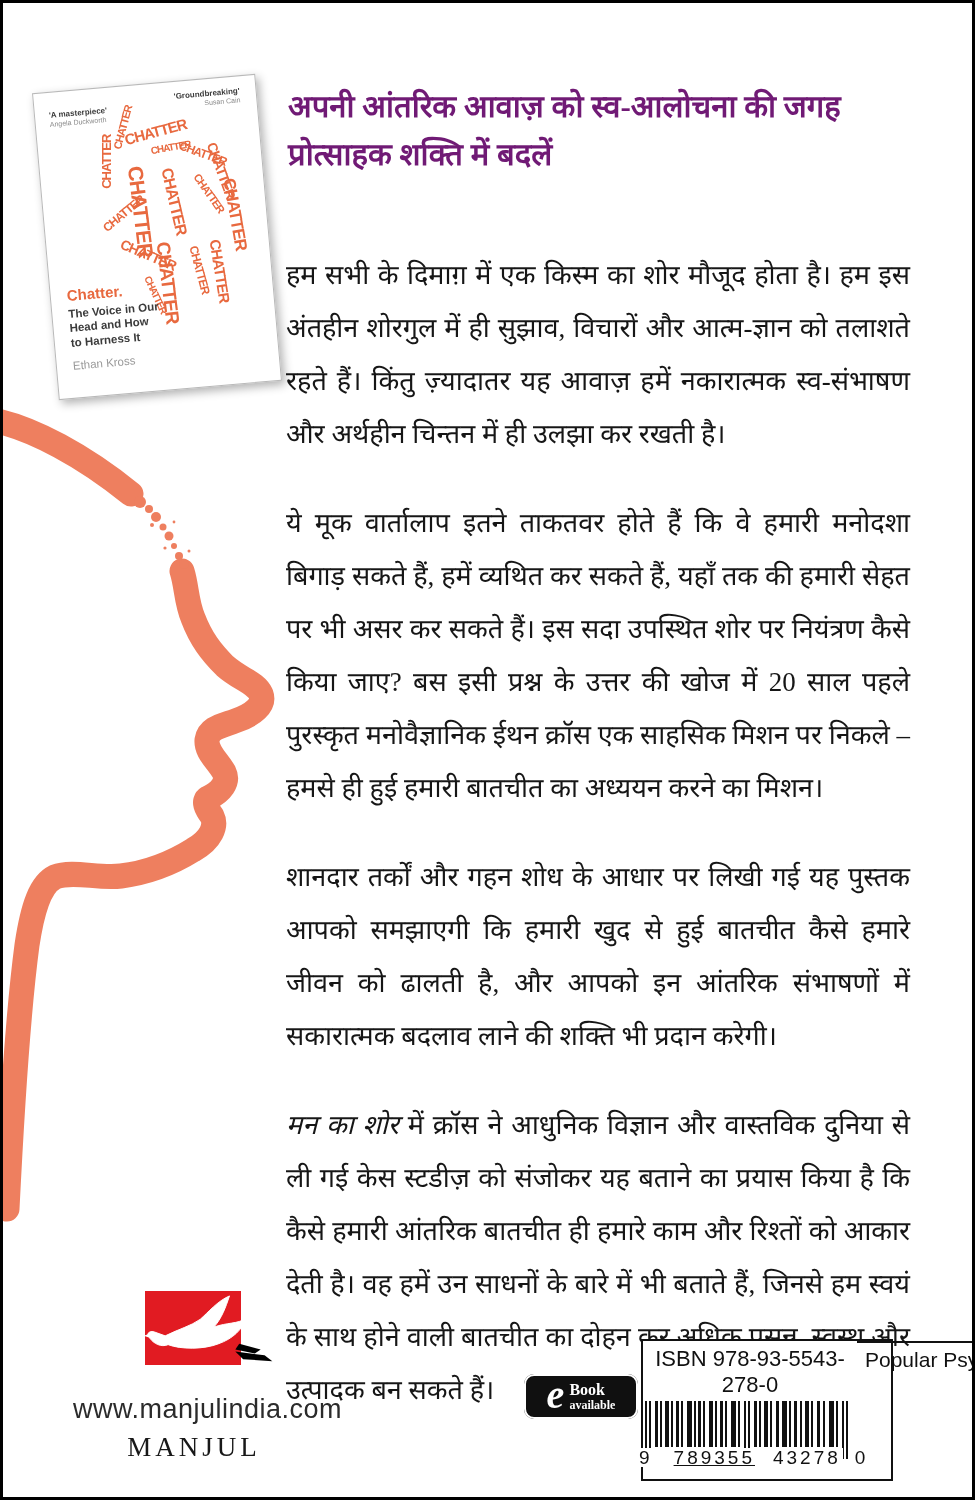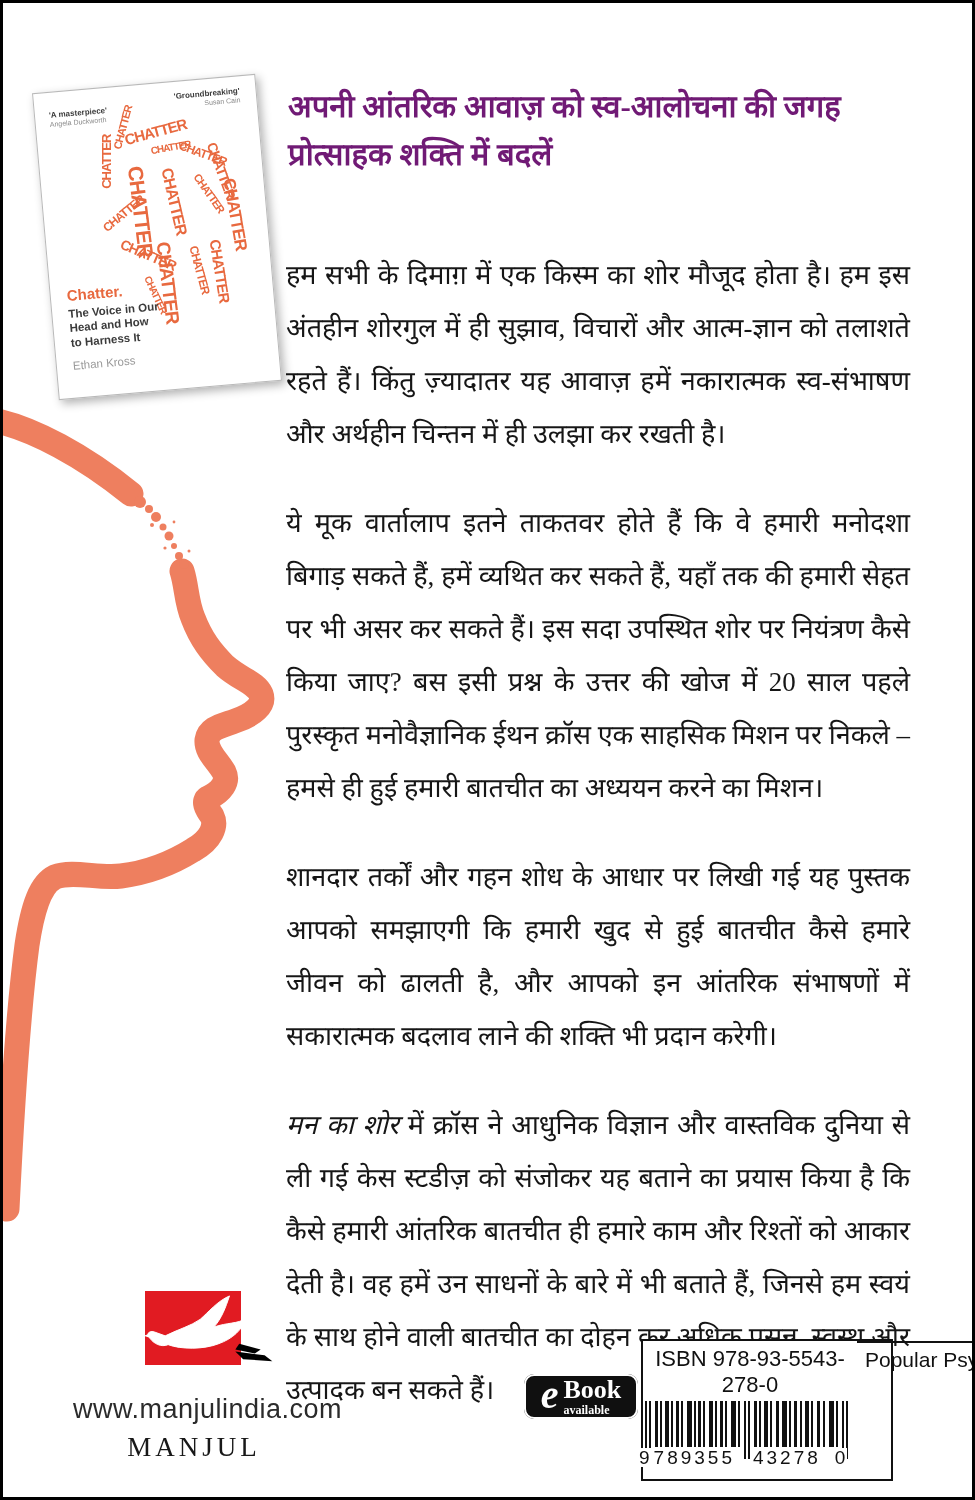--- a/index.html
+++ b/index.html
@@ -63,38 +63,38 @@
     font-family:"Liberation Sans","DejaVu Sans",sans-serif;font-size:27px;color:#2b2b2b;letter-spacing:.5px;
   }
   .ebook{
     position:absolute;left:521px;top:1371px;width:114px;height:45px;z-index:1;
     background:#101010;border-radius:10px;color:#fff;
     display:flex;align-items:center;justify-content:center;gap:5px;
     box-shadow:0 0 0 2px #fff inset;
   }
   .ebook .e{font-family:"Liberation Serif",serif;font-style:italic;font-weight:bold;font-size:40px;line-height:1;margin-top:-4px;}
   .ebook .col{display:flex;flex-direction:column;align-items:flex-start;line-height:1;}
-  .ebook .b1{font-family:"Liberation Serif",serif;font-weight:bold;font-size:26px;}
+  .ebook .b1{font-family:"Liberation Serif",serif;font-weight:bold;font-size:16px;}
   .ebook .b2{font-family:"Liberation Serif",serif;font-weight:bold;font-size:12px;margin-top:1px;}
   .isbn-box{
     position:absolute;left:638px;top:1336px;width:252px;height:142px;z-index:1;
     box-sizing:border-box;border:2px solid #111;background:#fff;
     display:flex;flex-direction:row;
   }
   .isbn-top{flex:1;position:relative;text-align:center;}
   .isbn-label{font-family:"Liberation Sans",sans-serif;font-size:22px;color:#111;margin-top:5px;}
   .barcode-wrap{position:relative;width:214px;margin:3px auto 0 auto;height:66px;}
   .barcode-digits{
     position:absolute;left:0;bottom:0;width:100%;
     display:flex;align-items:flex-end;
     font-family:"Liberation Sans","DejaVu Sans",sans-serif;font-size:19px;color:#111;line-height:1;
   }
   .barcode-digits span{background:#fff;padding:0 2px;}
   .bd-9{margin-left:-6px;}
-  .bd-g1{margin-left:0;letter-spacing:3px;}
+  .bd-g1{margin-left:20px;letter-spacing:3px;text-decoration:underline;}
   .bd-g2{margin-left:14px;letter-spacing:3px;}
   .bd-0{margin-left:10px;}
   .isbn-bottom{
     border-top:2px solid #111;height:34px;flex:none;
     display:flex;align-items:center;justify-content:space-between;padding:0 8px;
   }
   .category{font-family:Liberation Sans, sans-serif;font-size:21px;color:#111;}
   .price{font-family:"Liberation Sans","DejaVu Sans",sans-serif;font-size:27px;color:#111;}
 </style>
 </head>

